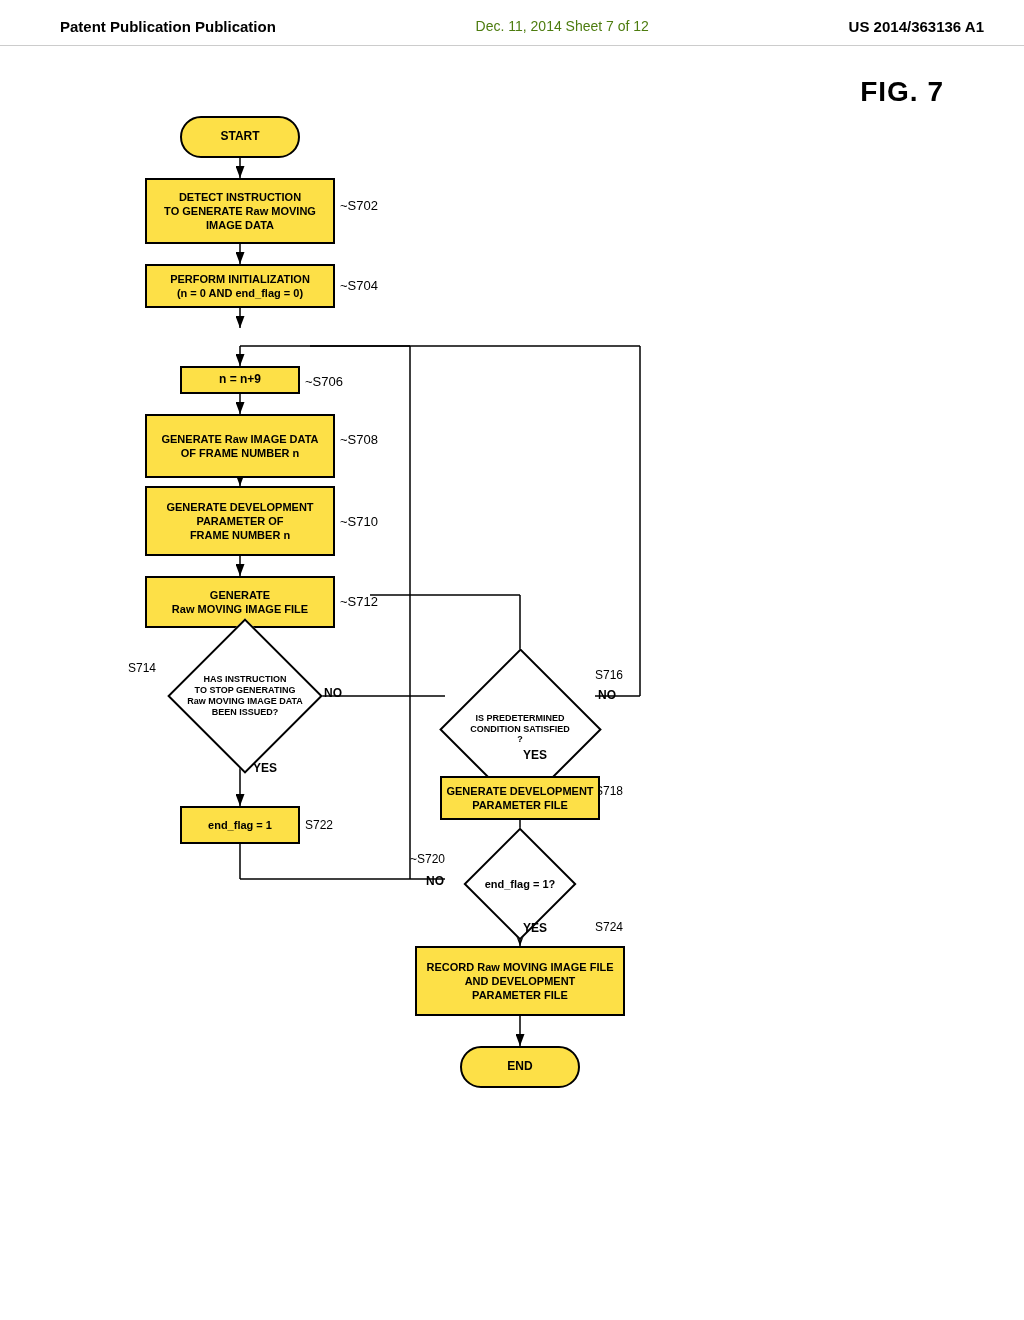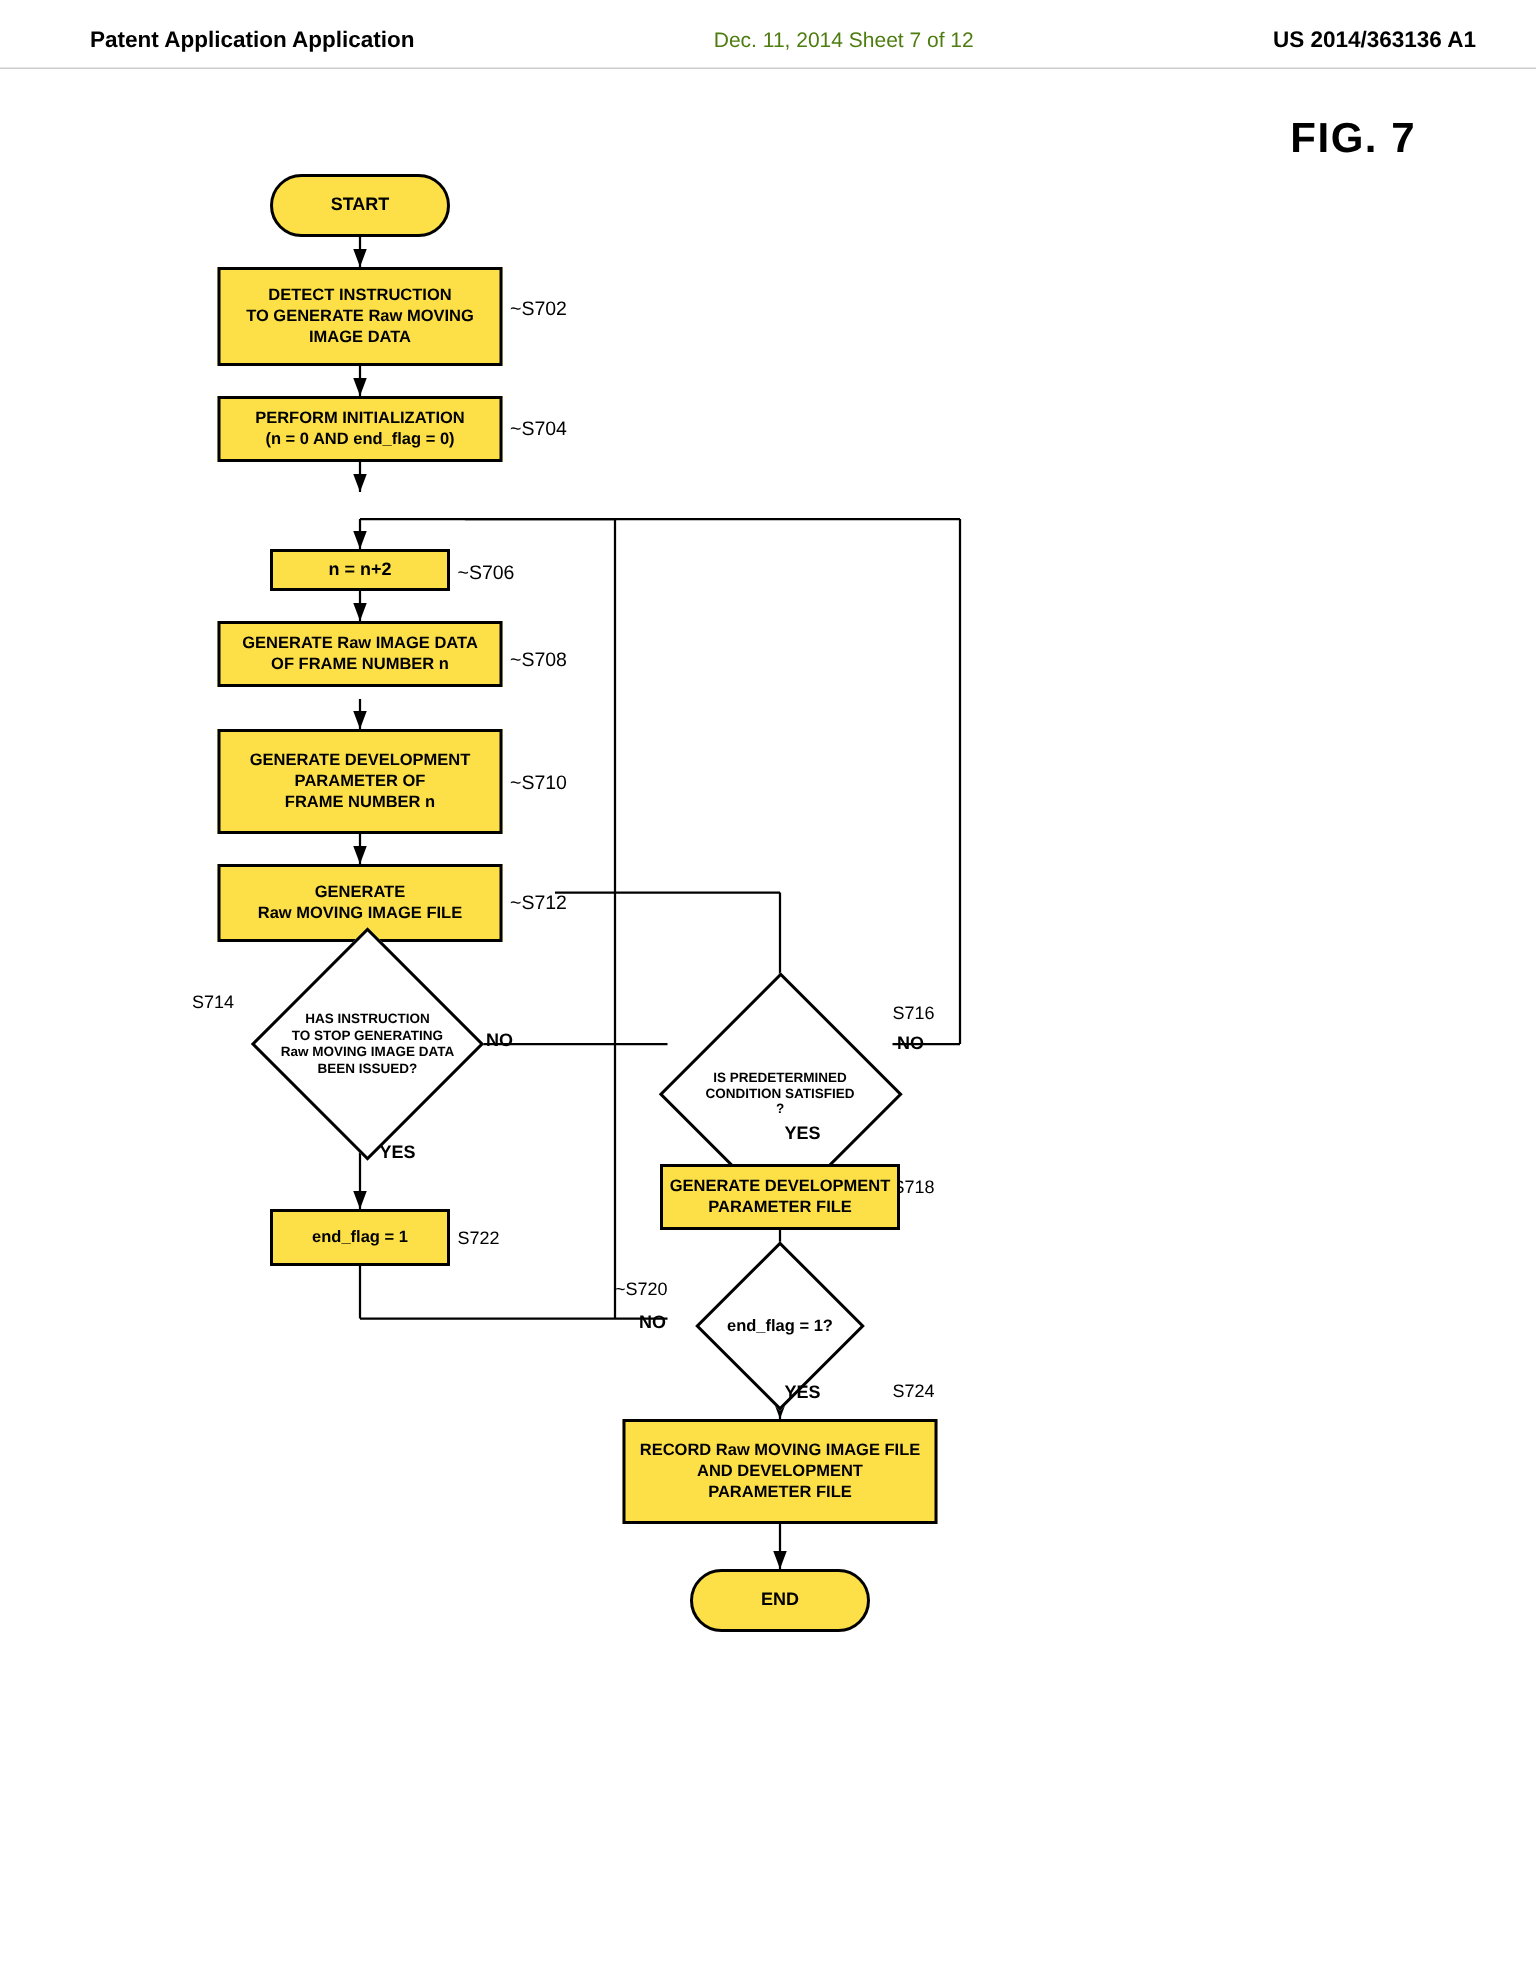--- a/index.html
+++ b/index.html
@@ -129,21 +129,21 @@
     .yn-label {
       position: absolute;
       font-size: 12px;
       font-weight: bold;
     }
   </style>
 </head>
 <body>
 
 <div class="header">
-  <div class="header-left">Patent Application Application</div>
+  <div class="header-left">Patent Publication Publication</div>
   <div class="header-center">Dec. 11, 2014   Sheet 7 of 12</div>
   <div class="header-right">US 2014/363136 A1</div>
 </div>
 
 <div class="content">
 
   <div class="fig-title">FIG. 7</div>
 
   <div class="flowchart">
 
@@ -209,25 +209,25 @@
     </div>
     <div class="fc-label" style="left:300px; top:102px;">~S702</div>
 
     <div class="fc-box" style="left:105px; top:168px; width:190px; height:44px;">
       <span style="white-space:pre-line; font-size:11px;">PERFORM INITIALIZATION
 (n = 0 AND end_flag = 0)</span>
     </div>
     <div class="fc-label" style="left:300px; top:182px;">~S704</div>
 
     <div class="fc-box" style="left:140px; top:270px; width:120px; height:28px;">
-      <span style="font-size:12px;">n = n+2</span>
+      <span style="font-size:12px;">n = n+9</span>
     </div>
     <div class="fc-label" style="left:265px; top:278px;">~S706</div>
 
-    <div class="fc-box" style="left:105px; top:318px; width:190px; height:44px;">
+    <div class="fc-box" style="left:105px; top:318px; width:190px; height:64px;">
       <span style="white-space:pre-line; font-size:11px;">GENERATE Raw IMAGE DATA
 OF FRAME NUMBER n</span>
     </div>
     <div class="fc-label" style="left:300px; top:336px;text-align:right;">~S708</div>
 
     <div class="fc-box" style="left:105px; top:390px; width:190px; height:70px;">
       <span style="white-space:pre-line; font-size:11px;">GENERATE DEVELOPMENT
 PARAMETER OF
 FRAME NUMBER n</span>
     </div>

